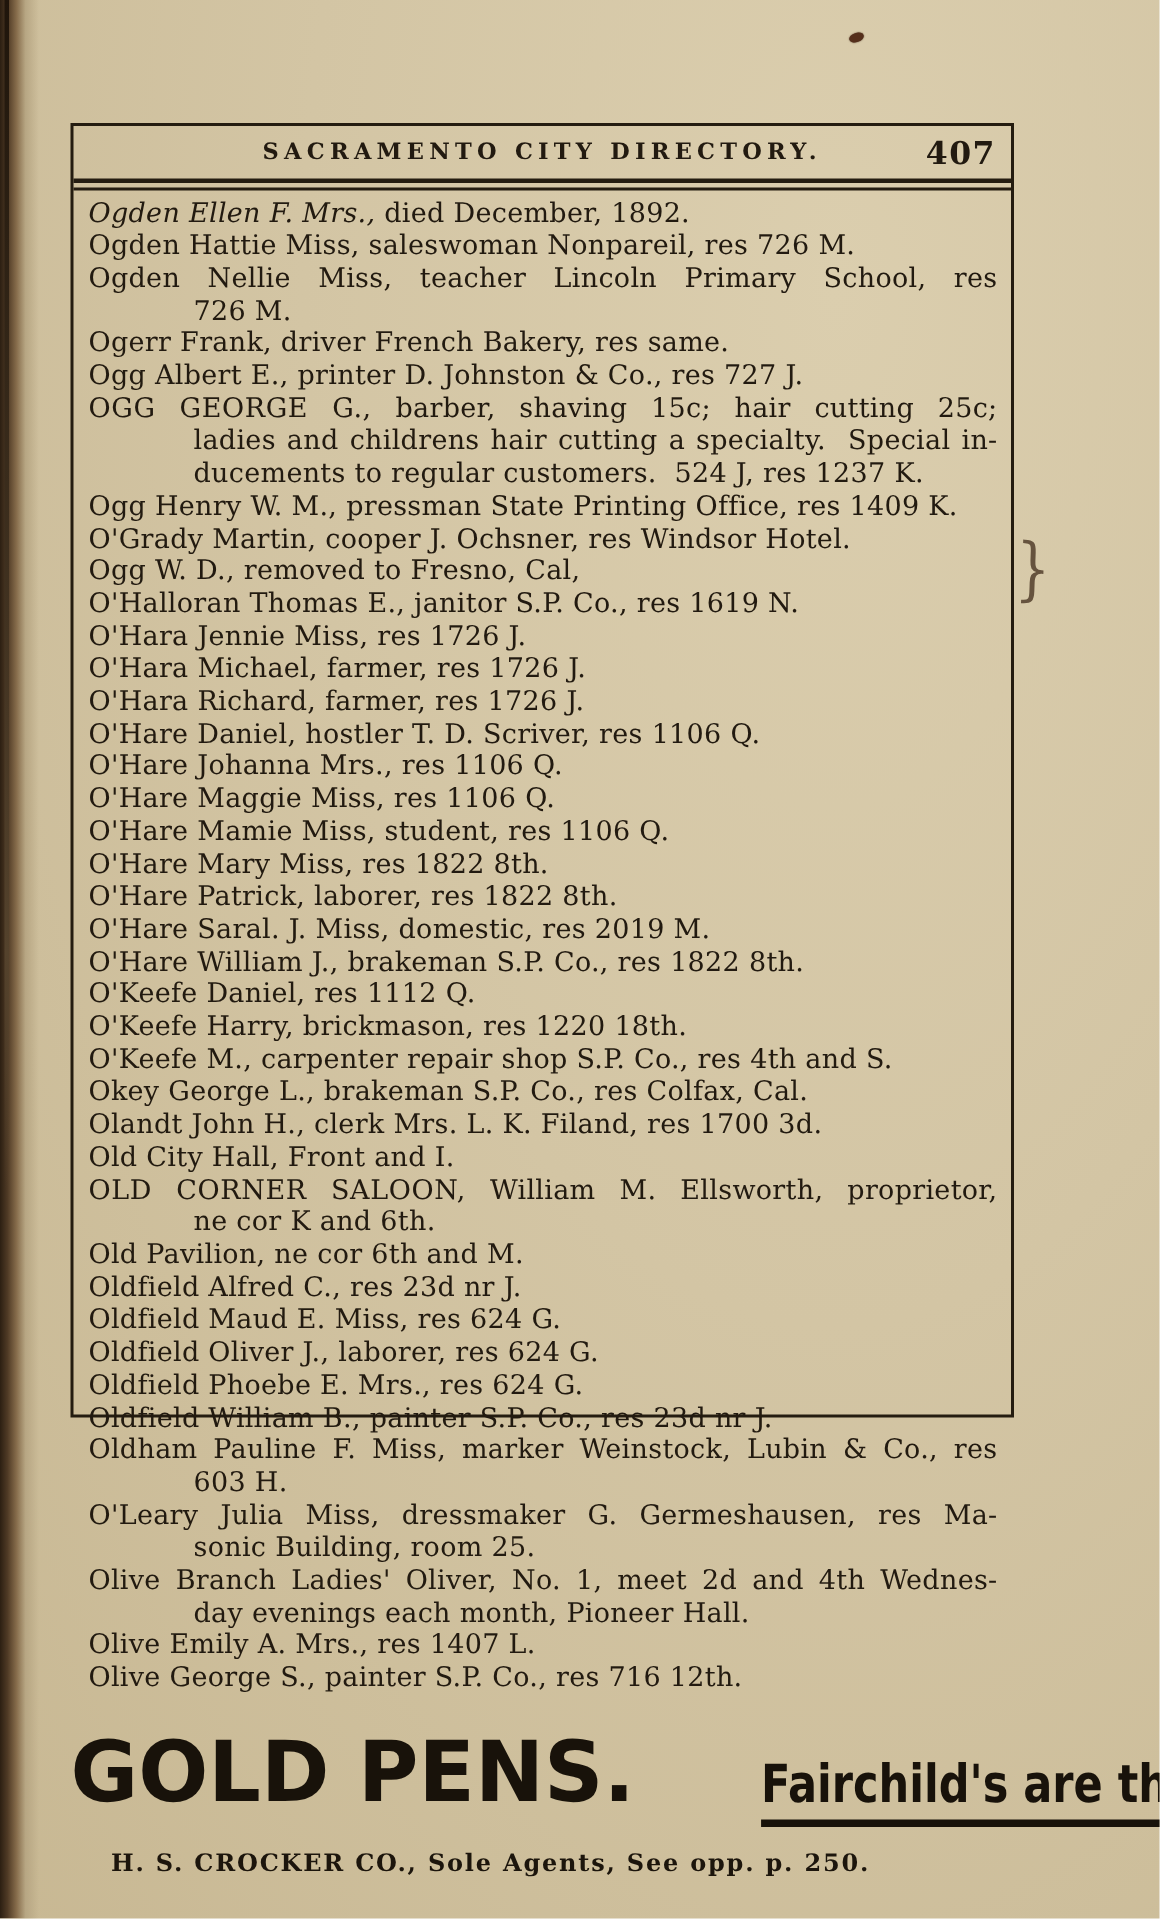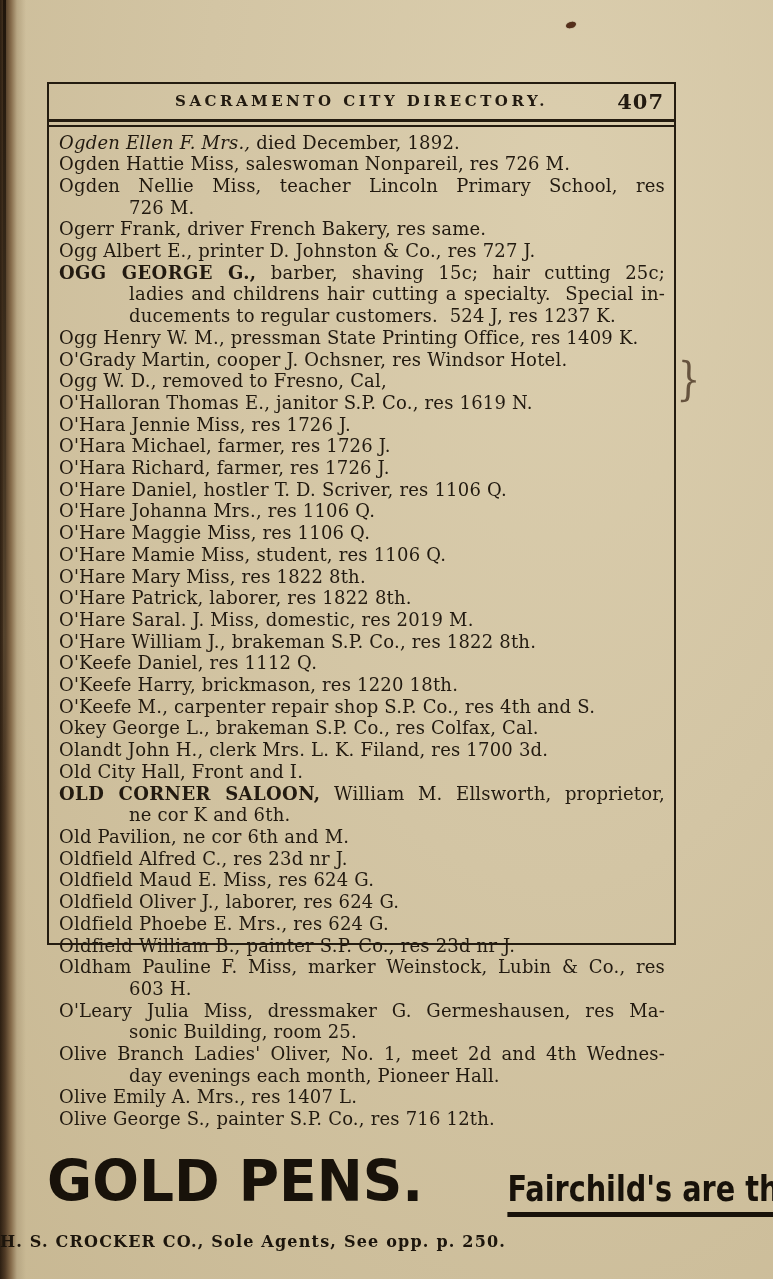--- a/index.html
+++ b/index.html
@@ -48,21 +48,21 @@
   .rule-thick{height:3px;background:#241c10;margin:1px 0 3px 0;}
   .rule-thin{height:1.5px;background:#241c10;}
   .entries{
     padding:5px 9px 0 10px;
     font-size:18px;line-height:21.7px;letter-spacing:.2px;
   }
   .entry{margin:0;}
   .line{display:block;margin-left:70px;}
   .line.first{margin-left:0;}
   .line.j{text-align:justify;text-align-last:justify;}
-  .lead.bold{font-weight:700;letter-spacing:.4px;}
+  .lead.bold{font-weight:400;letter-spacing:.4px;}
   .lead.italic{font-style:italic;}
   .ad-row{
     position:absolute;left:47px;top:1150px;width:683px;
     display:flex;align-items:baseline;justify-content:space-between;
   }
   .ad-gold{
     font-family:"DejaVu Sans",sans-serif;font-weight:900;
     font-size:55px;letter-spacing:0px;color:#18120a;
     transform:scaleY(1.02);transform-origin:left bottom;white-space:nowrap;
   }
@@ -70,20 +70,21 @@
     transform:scaleX(.82);transform-origin:right bottom;white-space:nowrap;
   }
   .ad-fairchild{
     display:inline-block;
     font-family:"DejaVu Sans",sans-serif;font-weight:900;
     font-size:35px;color:#18120a;
     border-bottom:5px solid #18120a;padding-bottom:3px;
   }
   .ad-agents{
     position:absolute;left:0;top:1232px;width:654px;
+    text-align:center;
     font-family:"DejaVu Serif",serif;font-weight:700;
     font-size:16px;letter-spacing:1.2px;color:#1c150c;
   }
 </style>
 </head>
 <body>
 
 <div class="page">
 
   <div class="binding"></div>

